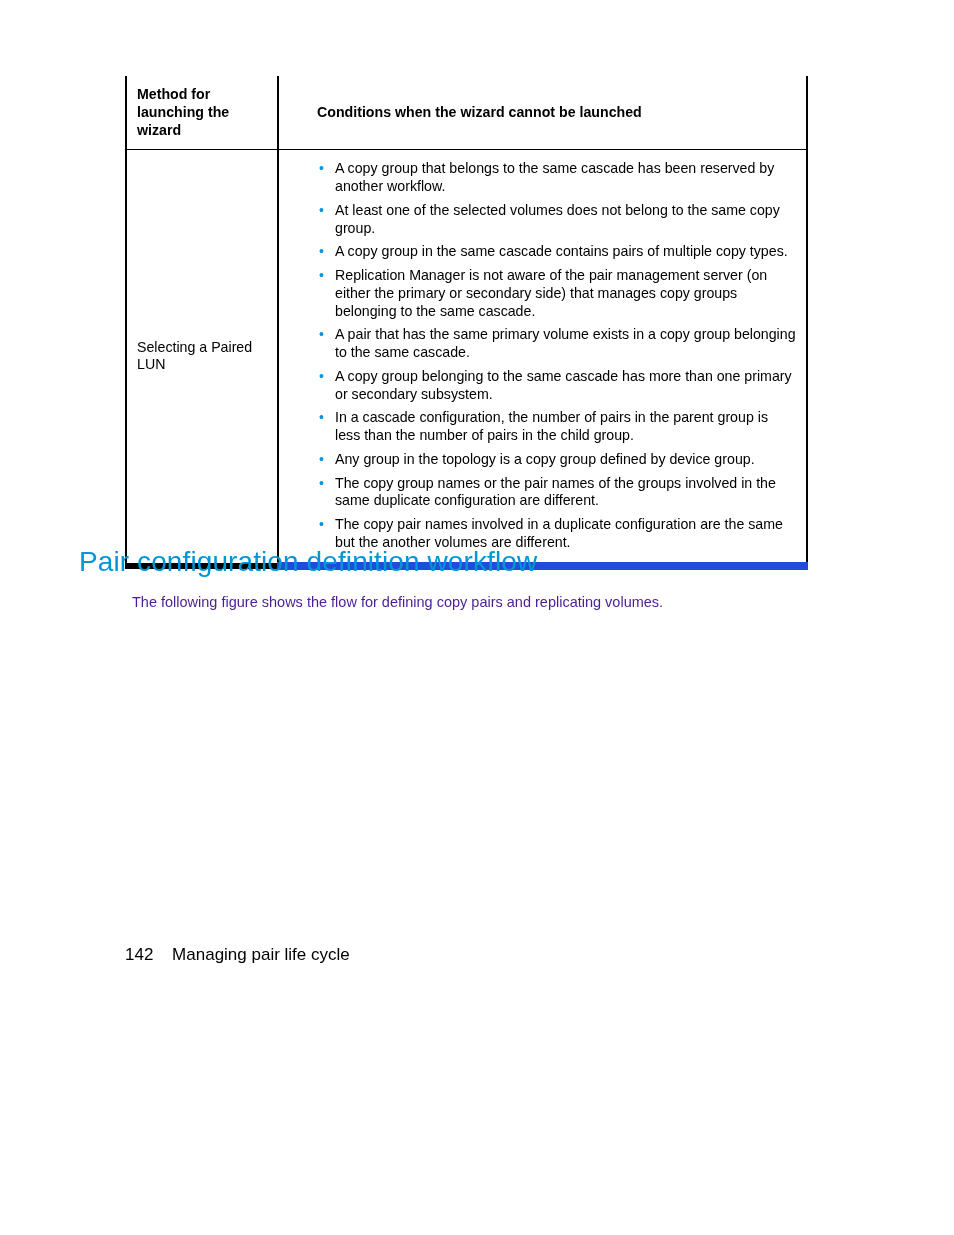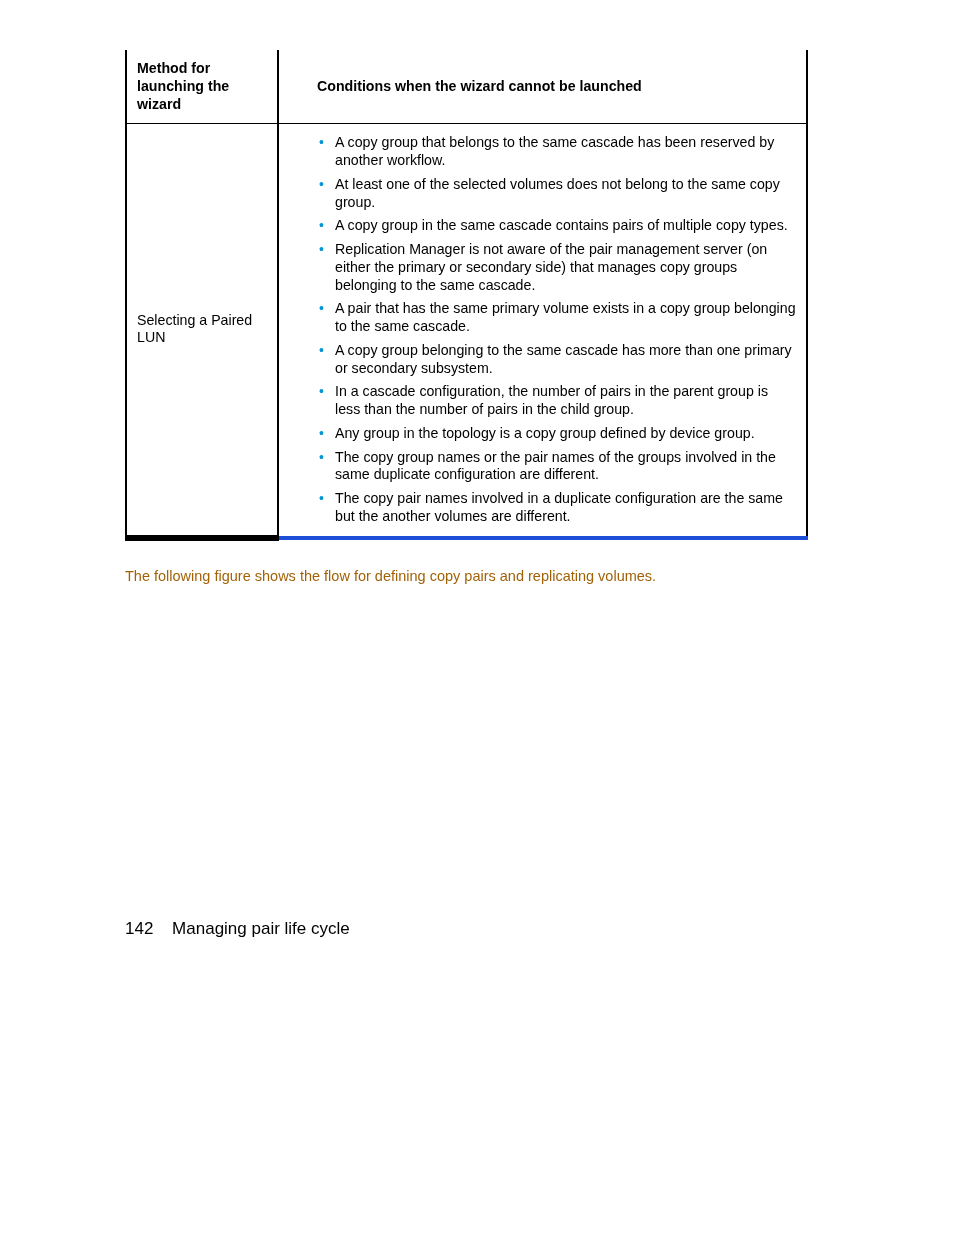--- a/index.html
+++ b/index.html
@@ -11,20 +11,21 @@
     background: #ffffff;
     font-family: Arial, Helvetica, sans-serif;
     color: #000000;
     position: relative;
   }
   .page {
     position: relative;
     width: 954px;
     height: 1009px;
     box-sizing: border-box;
+    margin-top: 26px;
   }
   .table-wrap {
     position: absolute;
     left: 125px;
     top: 50px;
     width: 683px;
   }
   table.cond {
     border-collapse: collapse;
     width: 100%;
@@ -52,21 +53,21 @@
   table.cond th.col-r,
   table.cond td.col-r {
     border-right: 2px solid #000;
     border-bottom: 1px solid #000;
     padding-left: 38px;
   }
   table.cond tbody td.col-l {
     border-bottom: 6px solid #000000;
   }
   table.cond tbody td.col-r {
-    border-bottom: 4px solid #1d4ed8;
+    border-bottom: 8px solid #1d4ed8;
   }
   ul.bullets {
     margin: 0;
     padding: 0 0 0 18px;
     list-style: none;
   }
   ul.bullets li {
     position: relative;
     padding-left: 0;
     margin: 0 0 6px 0;
@@ -86,25 +87,25 @@
     left: 79px;
     top: 520px;
     margin: 0;
     font-size: 28px;
     font-weight: normal;
     color: #0096d6;
     letter-spacing: 0.1px;
   }
   p.intro {
     position: absolute;
-    left: 125px;
+    left: 132px;
     top: 568px;
     margin: 0;
     font-size: 14.5px;
-    color: #a16207;
+    color: #4c1d95;
   }
   .footer {
     position: absolute;
     left: 125px;
     bottom: 70px;
     font-size: 17px;
     color: #000;
   }
   .footer .pn { margin-right: 14px; }
 </style>
@@ -136,20 +137,21 @@
               <li>Any group in the topology is a copy group defined by device group.</li>
               <li>The copy group names or the pair names of the groups involved in the same duplicate configuration are different.</li>
               <li>The copy pair names involved in a duplicate configuration are the same but the another volumes are different.</li>
             </ul>
           </td>
         </tr>
       </tbody>
     </table>
   </div>
 
+  <h2 class="section-heading">Pair configuration definition workflow</h2>
 
   <p class="intro">The following figure shows the flow for defining copy pairs and replicating volumes.</p>
 
   <div class="footer">
     <span class="pn">142</span>
     <span>Managing pair life cycle</span>
   </div>
 
 </div>
 

